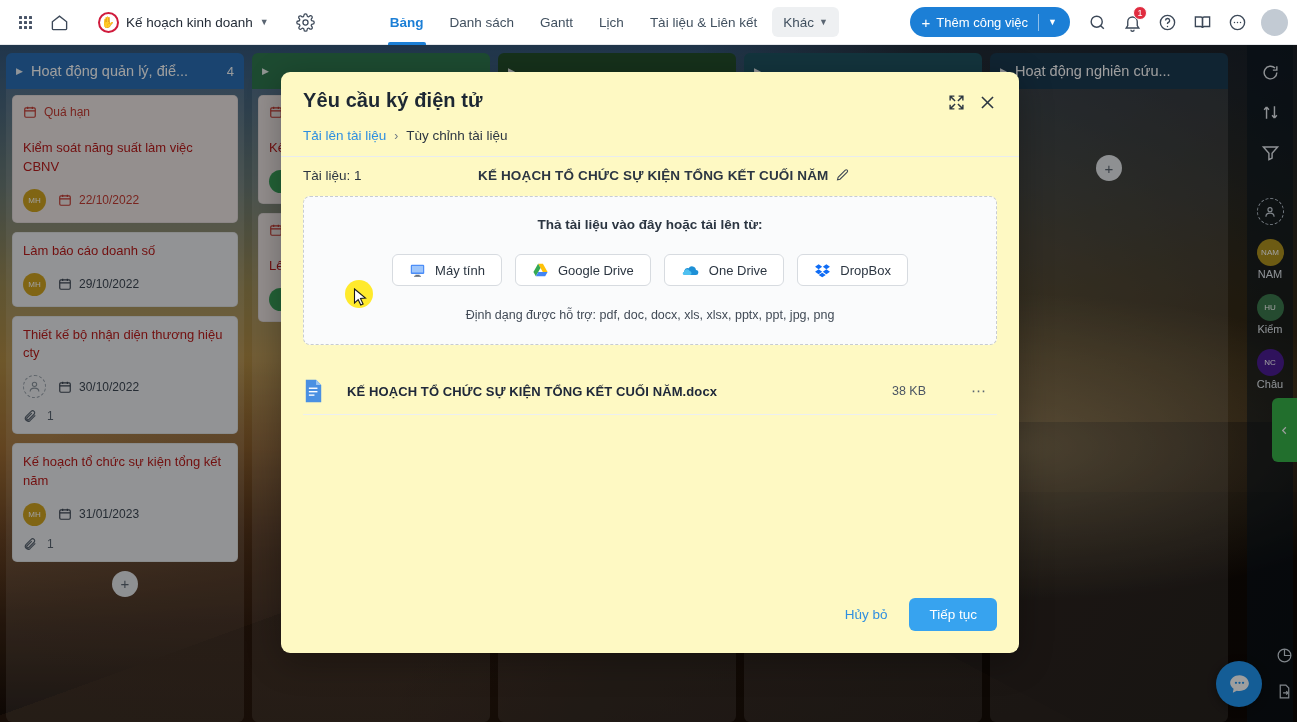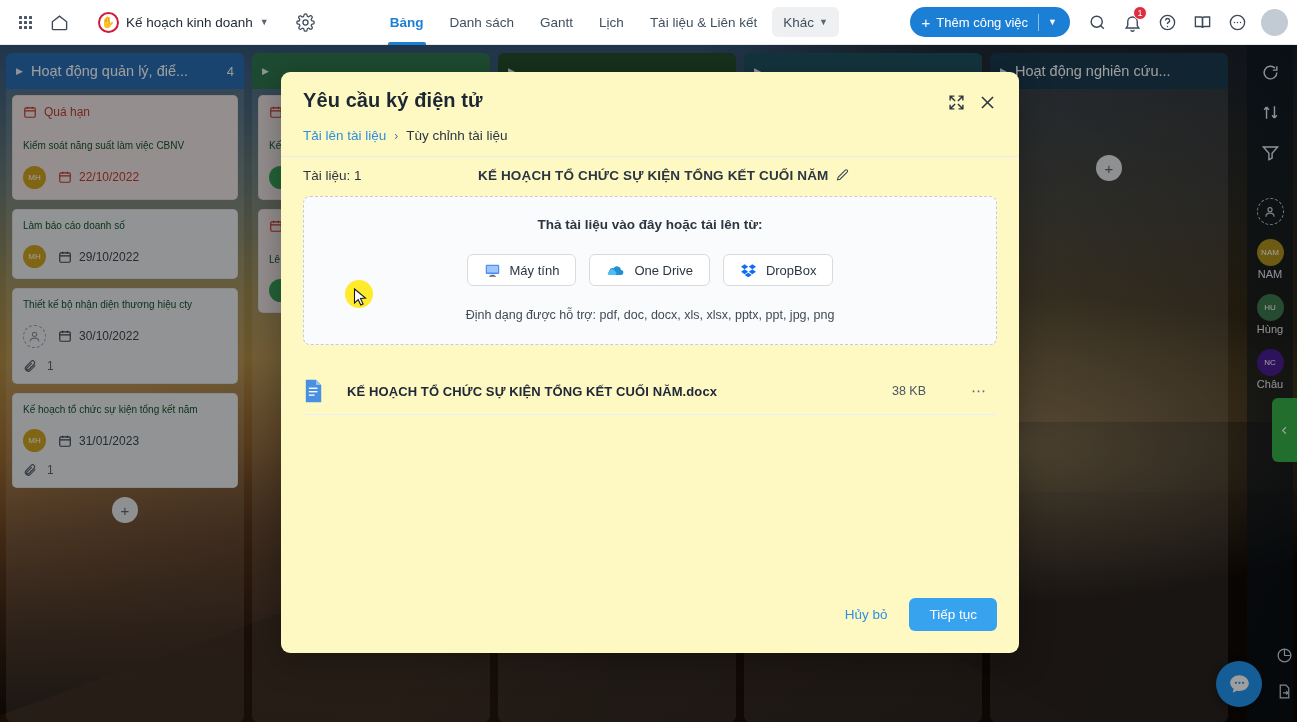--- a/index.html
+++ b/index.html
@@ -119,21 +119,21 @@
   .col-body {
     flex: 1; background: rgba(255,255,255,.10); border-radius: 0 0 6px 6px;
     padding: 6px; overflow: hidden;
   }
   .card {
     background: #eceef0; border-radius: 5px; padding: 9px 10px 10px;
     margin-bottom: 9px; border: 1px solid rgba(0,0,0,.06);
   }
   .card.overdue { background: #efe7e6; }
   .card-flag { display: flex; align-items: center; gap: 7px; color: #c43b32; font-size: 12px; margin-bottom: 20px; }
-  .card-title { font-size: 10px; color: #14532d; line-height: 1.45; }
+  .card-title { font-size: 13px; color: #b91c1c; line-height: 1.45; }
   .card-meta { display: flex; align-items: center; gap: 12px; margin-top: 12px; }
   .card-meta2 { display: flex; align-items: center; gap: 10px; margin-top: 11px; color: #5a6572; font-size: 12px; }
   .av {
     width: 23px; height: 23px; border-radius: 50%; background: #cfa421;
     color: #fff; font-size: 8px; display: flex; align-items: center; justify-content: center;
   }
   .av.empty { background: transparent; border: 1px dashed #9aa3ad; color: #8b949e; }
   .date { display: flex; align-items: center; gap: 7px; font-size: 12px; color: #3d4754; }
   .date.red { color: #c43b32; }
   .add-card {
@@ -419,21 +419,21 @@
           <circle cx="12" cy="8" r="3.5"></circle>
           <path d="M5 20c0-4 3.5-6 7-6s7 2 7 6"></path>
         </svg>
     </div>
     <div class="rail-person">
       <div class="rail-av" style="background:#b0941f">NAM</div>
       <div class="rail-name">NAM</div>
     </div>
     <div class="rail-person">
       <div class="rail-av" style="background:#3c7a4e">HU</div>
-      <div class="rail-name">Hùng</div>
+      <div class="rail-name">Kiểm</div>
     </div>
     <div class="rail-person">
       <div class="rail-av" style="background:#4c1d95">NC</div>
       <div class="rail-name">Châu</div>
     </div>
   </div>
 
   <div class="green-tab">
     <svg width="11" height="11" viewBox="0 0 24 24" fill="none" stroke="currentColor" stroke-width="2.6">
         <path d="M15 5l-7 7 7 7"></path>
@@ -607,20 +607,28 @@
         <div class="src-btn">
           <svg width="17" height="17" viewBox="0 0 24 24">
               <rect x="2.5" y="4" width="19" height="13" rx="1.6" fill="#4b8df8"></rect>
               <rect x="4.2" y="5.6" width="15.6" height="9.2" fill="#9ec6fb"></rect>
               <rect x="9" y="18" width="6" height="1.6" fill="#5a6472"></rect>
               <rect x="7" y="19.4" width="10" height="1.4" rx=".6" fill="#5a6472"></rect>
             </svg>
           <span>Máy tính</span>
         </div>
 
+        <div class="src-btn">
+          <svg width="17" height="17" viewBox="0 0 24 24">
+              <path d="M8.6 2.6h6.8l6.6 11.5h-6.8z" fill="#ffc107"></path>
+              <path d="M8.6 2.6L2 14.1l3.4 5.9 6.6-11.5z" fill="#34a853"></path>
+              <path d="M5.4 20h13.2l3.4-5.9H8.8z" fill="#4285f4"></path>
+            </svg>
+          <span>Google Drive</span>
+        </div>
 
         <div class="src-btn">
           <svg width="19" height="19" viewBox="0 0 24 24">
               <path d="M7.2 17.8h11.3a3.2 3.2 0 0 0 .4-6.4 5 5 0 0 0-9.3-2.2 4 4 0 0 0-2.4 8.6z" fill="#1e90d6"></path>
               <path d="M4.4 17.8h6.8a2.7 2.7 0 0 0-.2-5.3 3.6 3.6 0 0 0-6.9 1.1 2.1 2.1 0 0 0 .3 4.2z" fill="#4fc0f0"></path>
             </svg>
           <span>One Drive</span>
         </div>
 
         <div class="src-btn">

